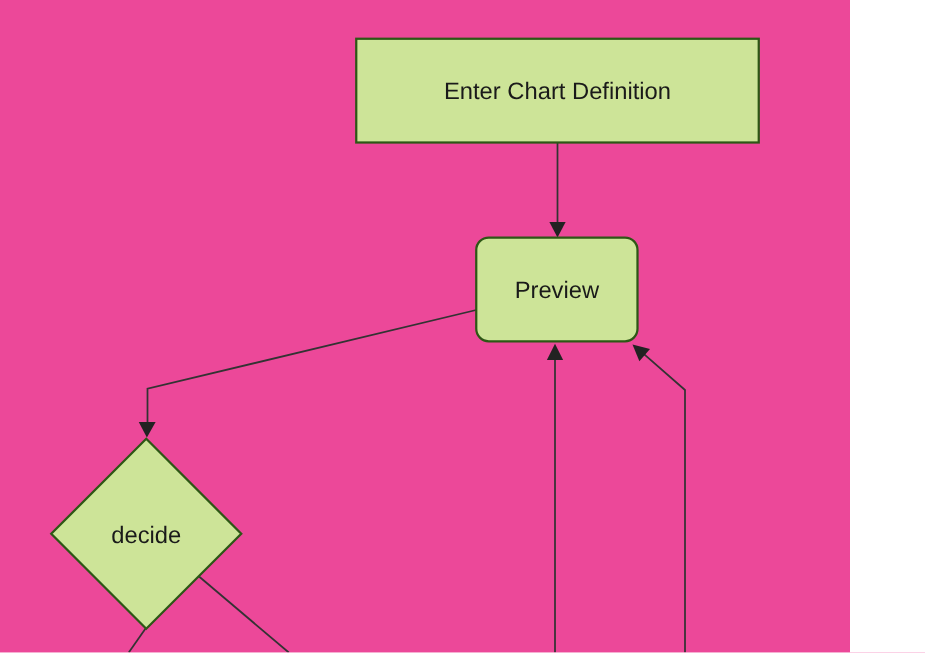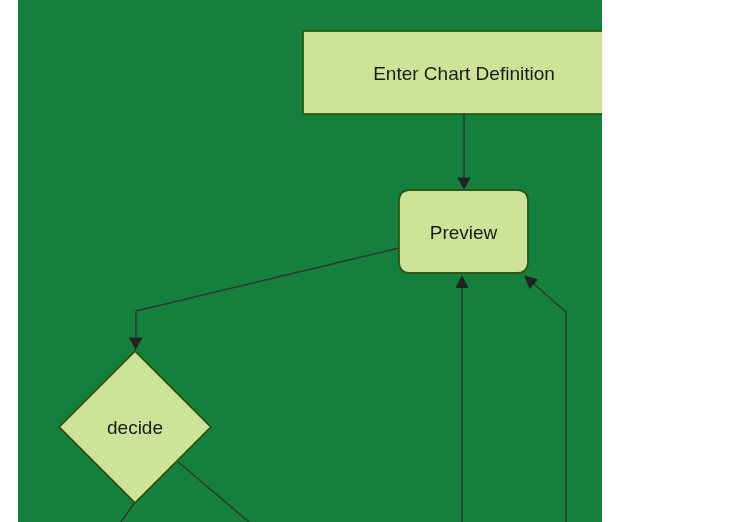--- a/index.html
+++ b/index.html
@@ -2,26 +2,25 @@
 <html><head>
 <meta charset="utf-8">
 <style>
   html, body {
     margin: 0;
     padding: 0;
     background: #ffffff;
   }
   .canvas {
     position: relative;
-    width: 584px;
+    width: 680px;
     height: 522px;
-    background: #15803d;
+    background: #ec4899;
     overflow: hidden;
     font-family: "Liberation Sans", "DejaVu Sans", sans-serif;
-    margin-left: 18px;
   }
   svg { display: block; }
   .node-shape {
     fill: #cde498;
     stroke: #2d5715;
     stroke-width: 1.8;
   }
   .edge-line {
     fill: none;
     stroke: #333333;

